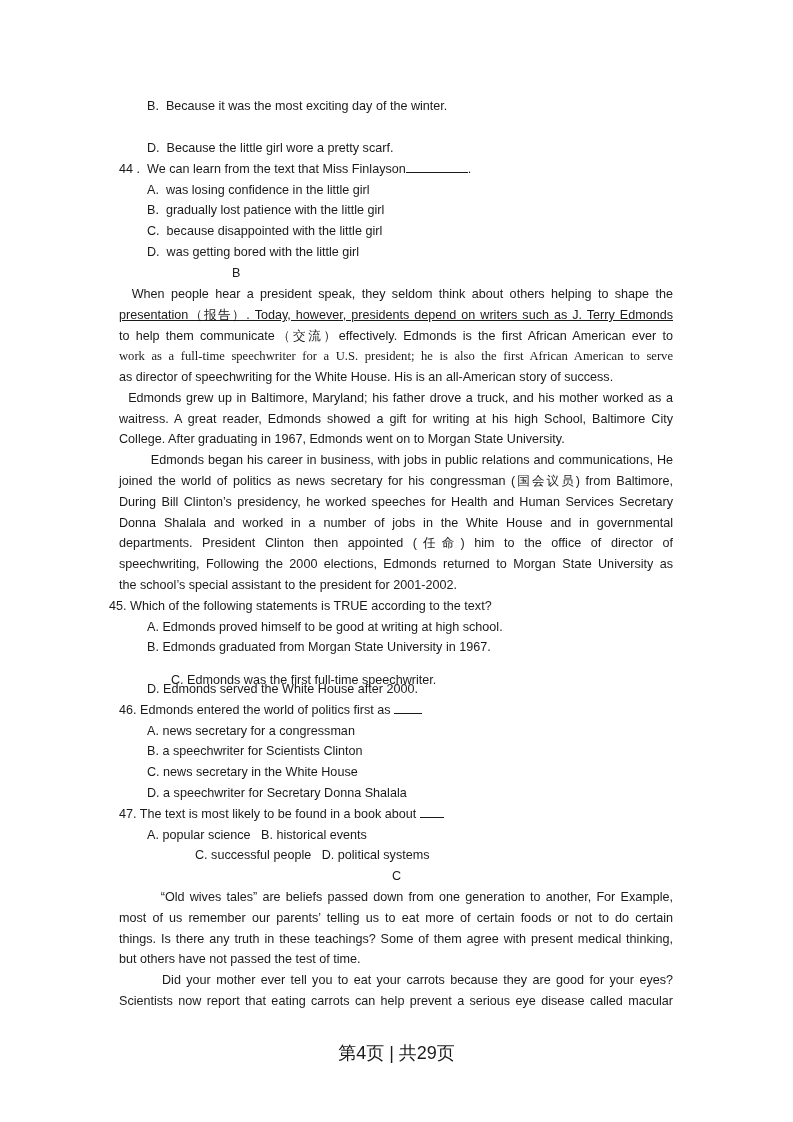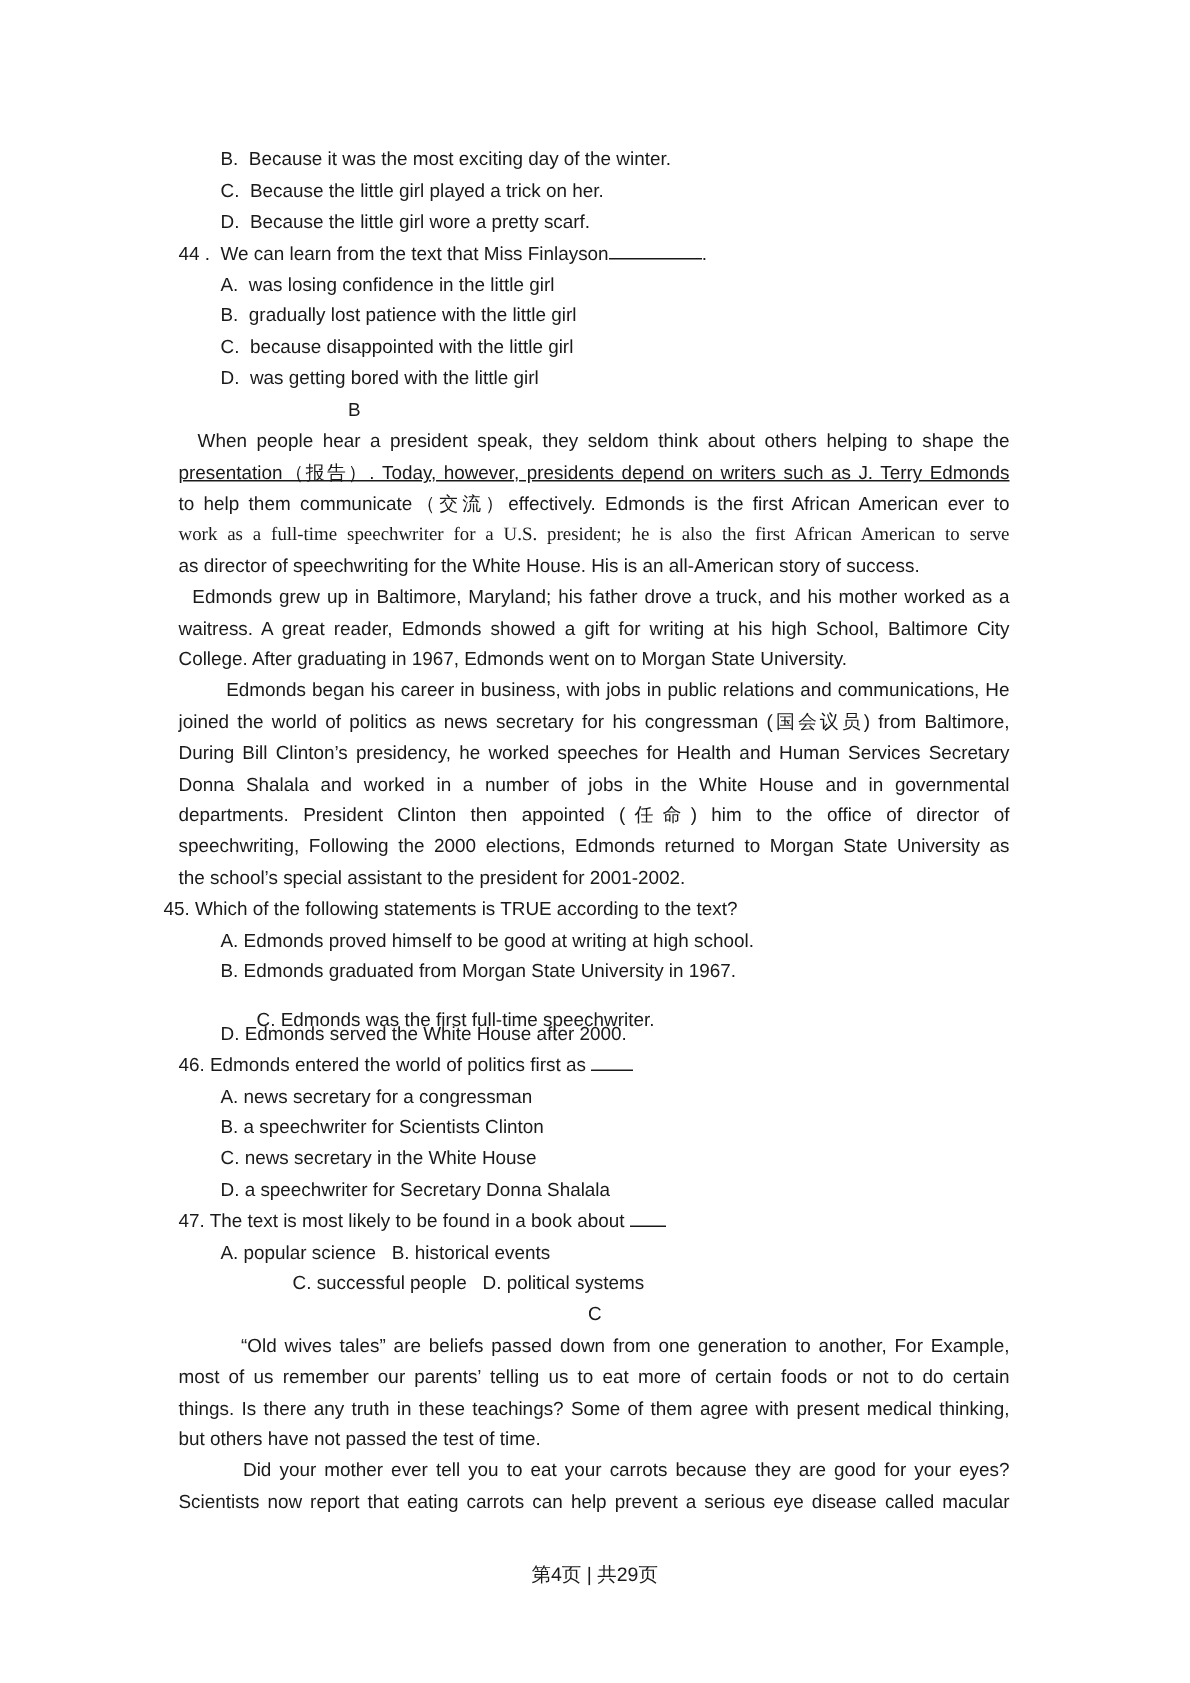--- a/index.html
+++ b/index.html
@@ -4,29 +4,28 @@
 <style>
   html, body { margin: 0; padding: 0; background: #ffffff; }
   body { width: 793px; height: 1122px; position: relative; overflow: hidden;
          font-family: "Liberation Sans", sans-serif; color: #1a1a1a; }
   .page { position: absolute; left: 0; top: 0; width: 793px; height: 905px; }
   .line { position: absolute; font-size: 12.6px; line-height: 16px; white-space: nowrap; }
   .just { position: absolute; left: 119px; width: 554px; font-size: 12.6px; line-height: 16px;
           text-align: justify; text-align-last: justify; white-space: nowrap; }
   .just.last { text-align-last: left; }
   .blank { display: inline-block; border-bottom: 1px solid #1a1a1a; height: 11px; vertical-align: baseline; }
-  .footer { position: absolute; top: 1041px; left: 0; width: 793px; text-align: center; font-size: 13px; }
+  .footer { position: absolute; top: 1041px; left: 0; width: 793px; text-align: center; font-size: 18px; }
 </style>
 </head>
 <body>
 
 <div class="page">
 
   <div class="line" style="left:147px; top:98px;">B.&nbsp;&nbsp;Because it was the most exciting day of the winter.</div>
-  <div class="line" style="left:147px; top:119px;">C.&nbsp;&nbsp;Because the little girl played a trick on her.</div>
   <div class="line" style="left:147px; top:140px;">D.&nbsp;&nbsp;Because the little girl wore a pretty scarf.</div>
 
   <div class="line" style="left:119px; top:161px;">
     <span>44&nbsp;.&nbsp;&nbsp;We can learn from the text that Miss Finlayson</span><span class="blank" style="width:62px;"></span><span>.</span>
   </div>
   <div class="line" style="left:147px; top:182px;">A.&nbsp;&nbsp;was losing confidence in the little girl</div>
   <div class="line" style="left:147px; top:202px;">B.&nbsp;&nbsp;gradually lost patience with the little girl</div>
   <div class="line" style="left:147px; top:223px;">C.&nbsp;&nbsp;because disappointed with the little girl</div>
   <div class="line" style="left:147px; top:244px;">D.&nbsp;&nbsp;was getting bored with the little girl</div>
 

